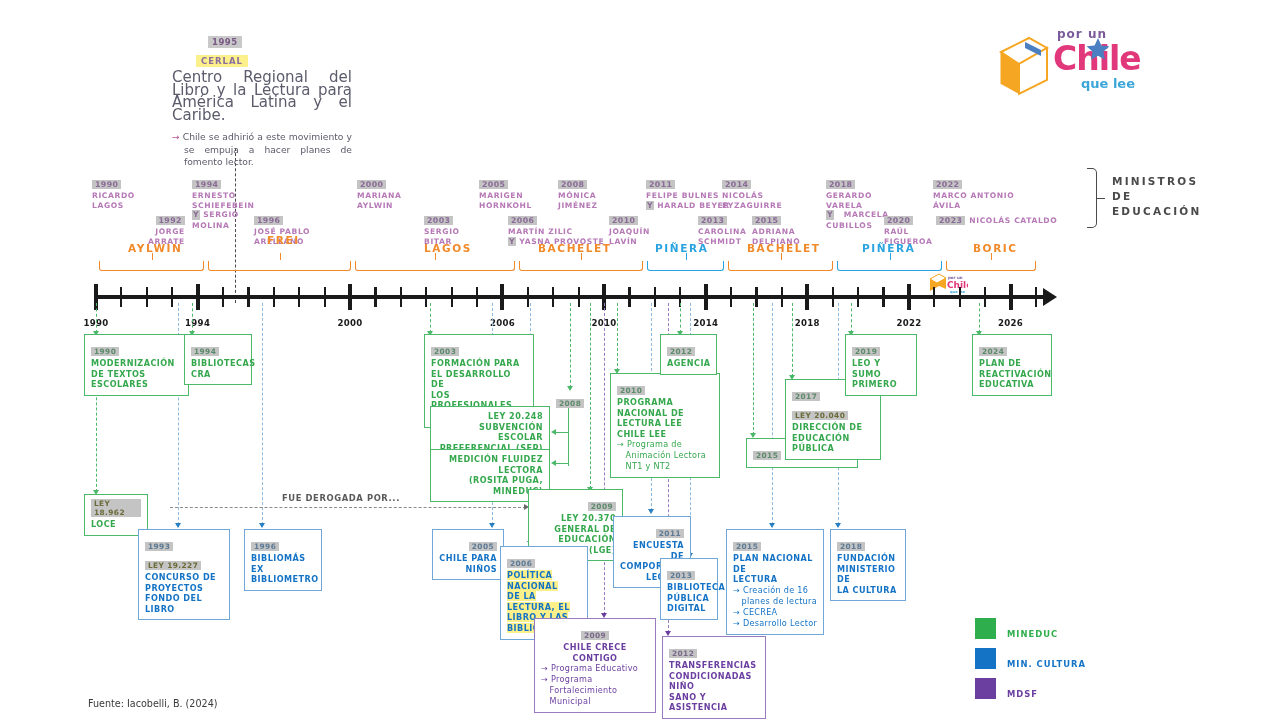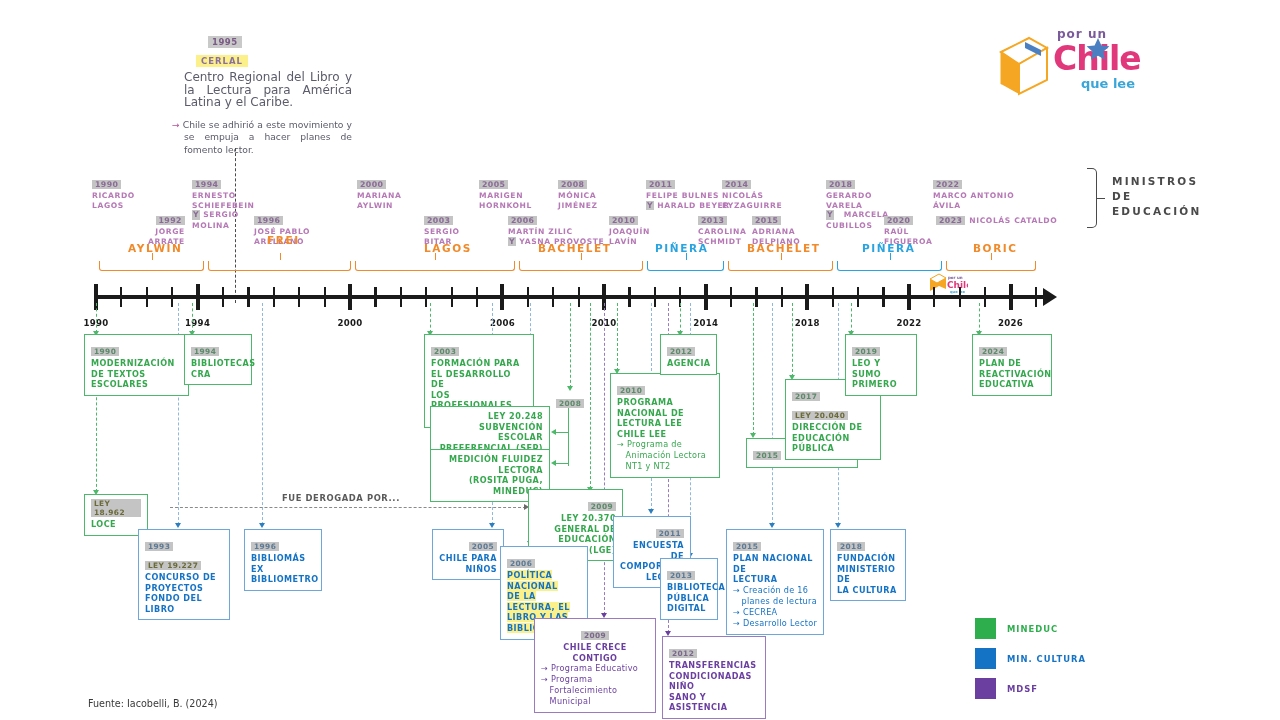--- a/index.html
+++ b/index.html
@@ -18,22 +18,22 @@
   #cerlal{left:172px;top:30px;width:180px;}
   .yr-chip{
     display:inline-block;background:#c9c9c9;color:#7a5a86;
     font-size:8.5px;letter-spacing:.5px;padding:1px 4px 1px 4px;
     font-weight:700;
   }
   .hl{background:#fbf08a;}
   #cerlal .ttl{margin-left:36px;}
   #cerlal .sub{display:inline-block;background:#fbf08a;color:#8a6fa0;font-size:8.5px;
     font-weight:700;letter-spacing:1px;padding:1px 5px;margin-left:24px;}
-  #cerlal .body{color:#5b5b6b;font-size:12px;line-height:12.5px;margin-top:3px;
-    text-align:justify;margin-left:12px;}
+  #cerlal .body{color:#5b5b6b;font-size:15px;line-height:12.5px;margin-top:3px;
+    text-align:justify;}
   #cerlal .arrowline{color:#5b5b6b;font-size:9.2px;line-height:12.5px;margin-top:10px;
      padding-left:12px;text-indent:-12px;text-align:justify;}
   #cerlal .arrowline .ar{color:#b6529b;}
 
   
   #cerlal-stem{left:235px;top:148px;width:0;height:155px;
     border-left:1.4px dashed #4a4a4a;}
 
   
   #logo{right:140px;top:22px;width:145px;height:84px;}
@@ -109,21 +109,21 @@
   .bbox .ln{color:#1573c6;}
   .bbox .yc{color:#5c7a96;}
   .pbox{border-color:#9a7bc0;}
   .pbox .ln{color:#6b3fa0;}
   .pbox .yc{color:#7a6a8a;}
   .box.ralign{text-align:right;}
   .mixed{font-size:8.1px;line-height:11px;letter-spacing:.3px;}
 
   
   #legend{left:975px;top:618px;}
-  .lg-row{display:flex;align-items:center;margin-bottom:9px;}
+  .lg-row{display:flex;align-items:flex-end;margin-bottom:9px;}
   .lg-sw{width:21px;height:21px;margin-right:11px;}
   .lg-tx{font-size:8.4px;font-weight:700;letter-spacing:1px;}
 
   
   #source{left:88px;top:698px;color:#3a3a3a;font-size:9.6px;}
 
   
   #minilogo{left:928px;top:270px;width:40px;height:24px;}
 </style>
 </head>

